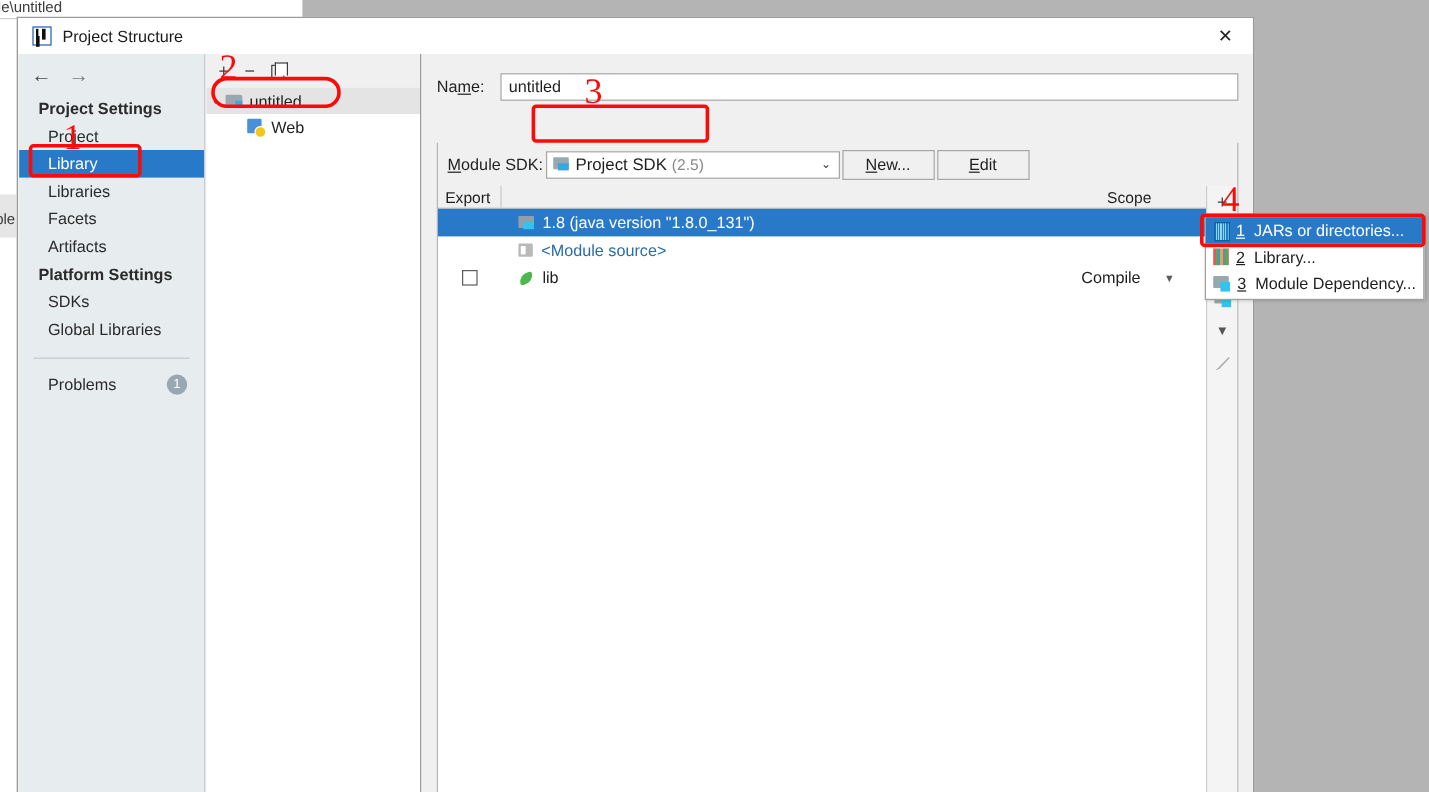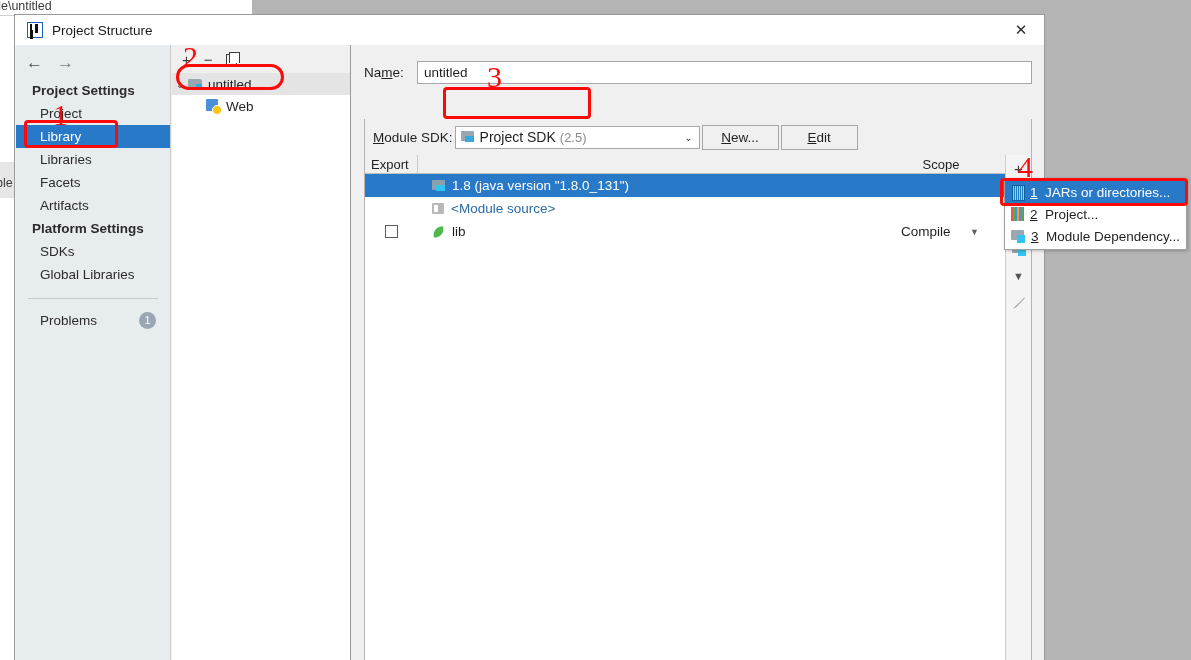--- a/index.html
+++ b/index.html
@@ -554,21 +554,21 @@
 
   <div class="popup">
     <div class="menu-item hl">
       <span class="ico-jar"></span>
       <span class="mnem">1</span>
       <span>JARs or directories...</span>
     </div>
     <div class="menu-item">
       <span class="ico-lib"></span>
       <span class="mnem">2</span>
-      <span>Project...</span>
+      <span>Library...</span>
     </div>
     <div class="menu-item">
       <span class="ico-moddep"></span>
       <span class="mnem">3</span>
       <span>Module Dependency...</span>
     </div>
   </div>
 
   <div class="ann ann-rect" style="left:24px; top:120px; width:94px; height:28px;"></div>
   <div class="ann-num" style="left:53px; top:100px;">1</div>

